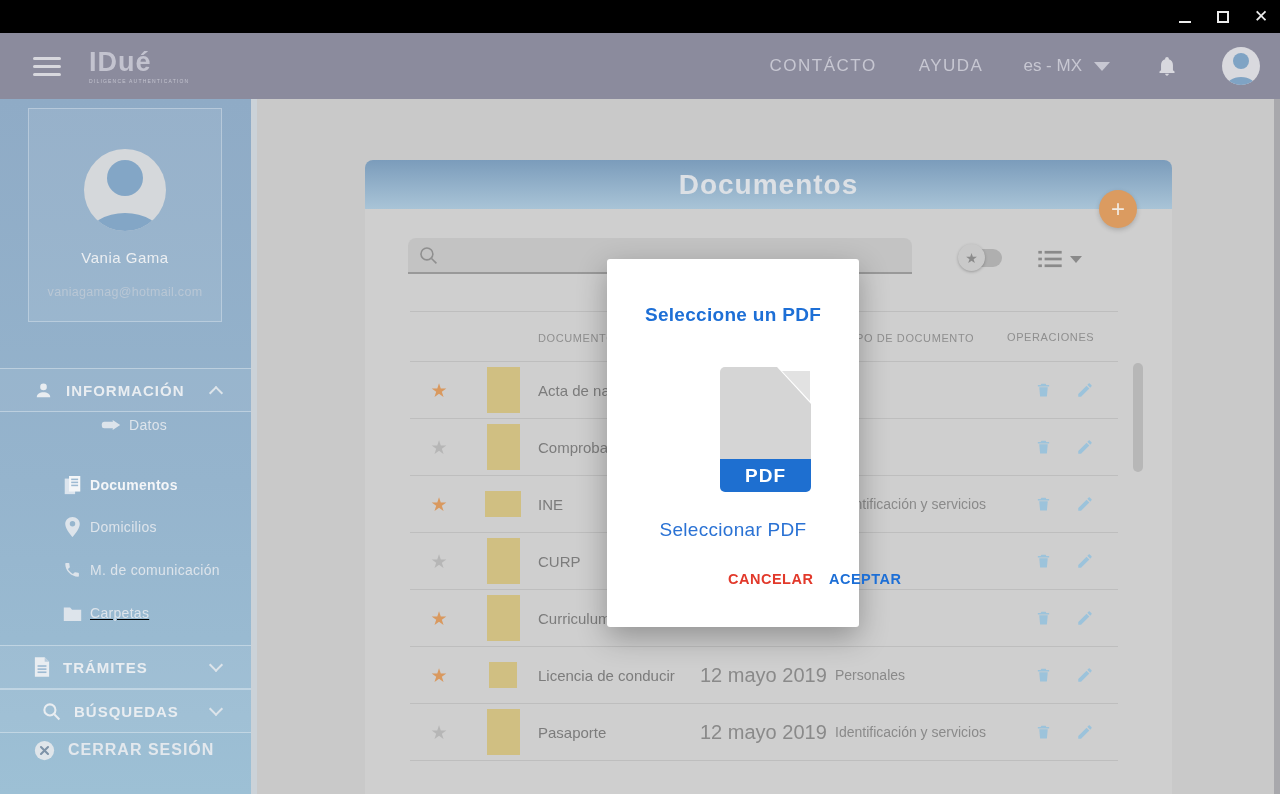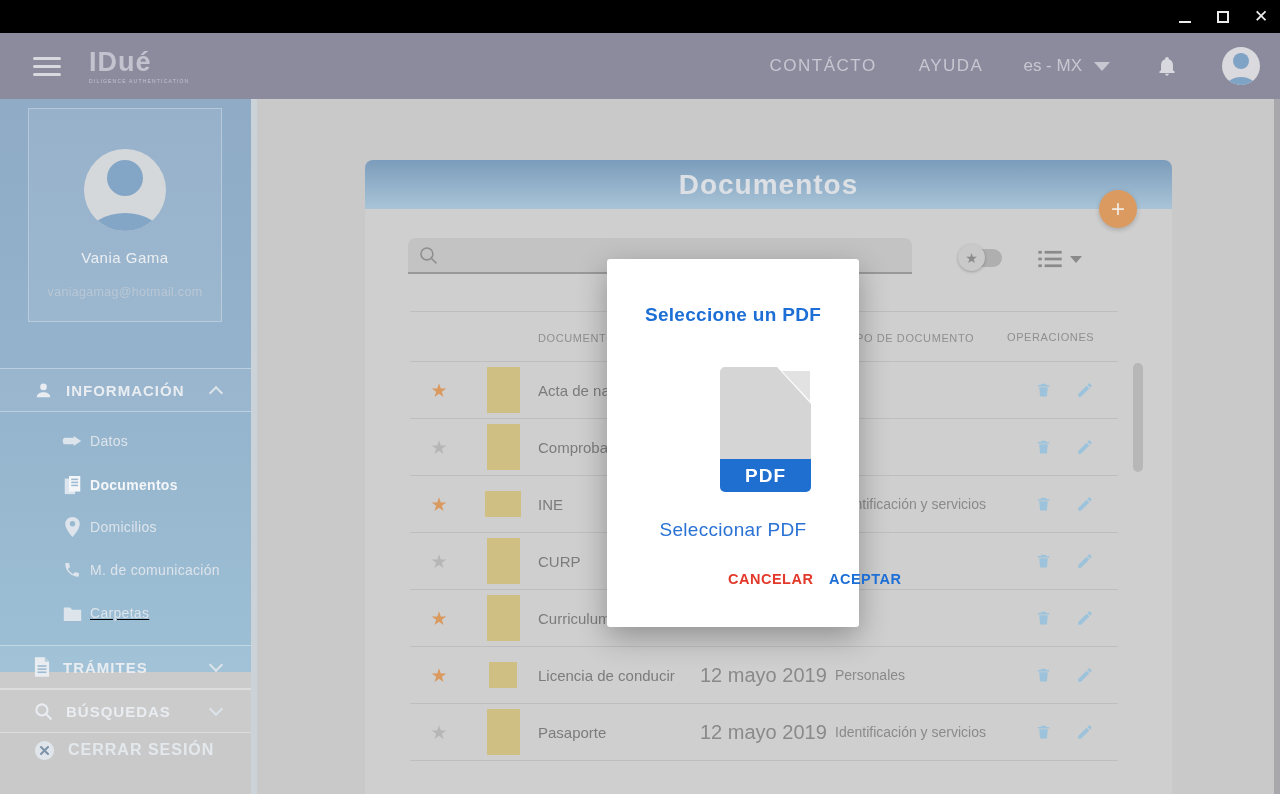--- a/index.html
+++ b/index.html
@@ -34,21 +34,21 @@
     border-top:9px solid #C7C7D2; margin-left:12px; }
   .bell { cursor:pointer; margin-right:44px; display:flex; }
   .avatar-sm { width:38px; height:38px; border-radius:50%; background:#D9D9DE; position:relative;
     overflow:hidden; margin-right:20px; cursor:pointer; }
   .avatar-sm .head { position:absolute; left:50%; top:6px; transform:translateX(-50%);
     width:16px; height:16px; border-radius:50%; background:#7FA3C4; }
   .avatar-sm .body { position:absolute; left:50%; bottom:-12px; transform:translateX(-50%);
     width:30px; height:20px; border-radius:50%; background:#7FA3C4; }
 
   
-  .sidebar { position:absolute; left:0; top:99px; width:251px; height:573px;
+  .sidebar { position:absolute; left:0; top:99px; width:251px; height:695px;
     background:linear-gradient(180deg,#8FABC6 0%, #95B4CD 55%, #9DC0D5 100%); z-index:10; }
   .sidebar-strip { position:absolute; left:251px; top:99px; width:6px; height:695px; background:#CBD2D8; z-index:11; }
 
   .profile-card { position:absolute; left:28px; top:9px; width:194px; height:214px;
     background:rgba(255,255,255,0.08); border:1px solid rgba(255,255,255,0.30); }
   .avatar-lg { position:absolute; left:50%; top:40px; transform:translateX(-50%);
     width:82px; height:82px; border-radius:50%; background:#D5D8DB; overflow:hidden; }
   .avatar-lg .head { position:absolute; left:50%; top:11px; transform:translateX(-50%);
     width:36px; height:36px; border-radius:50%; background:#83A6C6; }
   .avatar-lg .body { position:absolute; left:50%; bottom:-26px; transform:translateX(-50%);
@@ -211,21 +211,21 @@
       <span class="sec-icon">
         <svg width="19" height="19" viewBox="0 0 24 24" fill="currentColor">
             <circle cx="12" cy="7.5" r="4.2"></circle>
             <path d="M3.5 20.5c0-4.2 4-6.3 8.5-6.3s8.5 2.1 8.5 6.3z"></path>
           </svg>
       </span>
       <span class="sec-label">INFORMACIÓN</span>
       <span class="chev up"></span>
     </div>
 
-    <div class="side-item" style="top:327px;">
+    <div class="side-item" style="top:311px;margin-left:39px;">
       <span class="it-icon">
         <svg width="20" height="14" viewBox="0 0 24 14" fill="currentColor">
             <rect x="1" y="3" width="15" height="8" rx="3"></rect>
             <path d="M14 1l9 6-9 6z"></path>
           </svg>
       </span>
       <span class="it-label">Datos</span>
     </div>
     <div class="side-item active" style="top:371px;">
       <span class="it-icon">
@@ -270,21 +270,21 @@
             <path d="M1 0h11l5 5v17H1z"></path>
             <path d="M12 0l5 5h-5z" fill="#B9CCDD"></path>
             <rect x="4" y="9" width="10" height="1.8" fill="#9DBAD2"></rect>
             <rect x="4" y="12.5" width="10" height="1.8" fill="#9DBAD2"></rect>
             <rect x="4" y="16" width="10" height="1.8" fill="#9DBAD2"></rect>
           </svg>
       </span>
       <span class="sec-label">TRÁMITES</span>
       <span class="chev down"></span>
     </div>
-    <div class="side-section" style="top:590px;">
+    <div class="side-section" style="top:590px;padding-left:8px;">
       <span class="sec-icon">
         <svg width="19" height="19" viewBox="0 0 24 24" fill="none" stroke="currentColor" stroke-width="2.6">
             <circle cx="10" cy="10" r="7"></circle>
             <line x1="15.5" y1="15.5" x2="22" y2="22"></line>
           </svg>
       </span>
       <span class="sec-label">BÚSQUEDAS</span>
       <span class="chev down"></span>
     </div>
 

